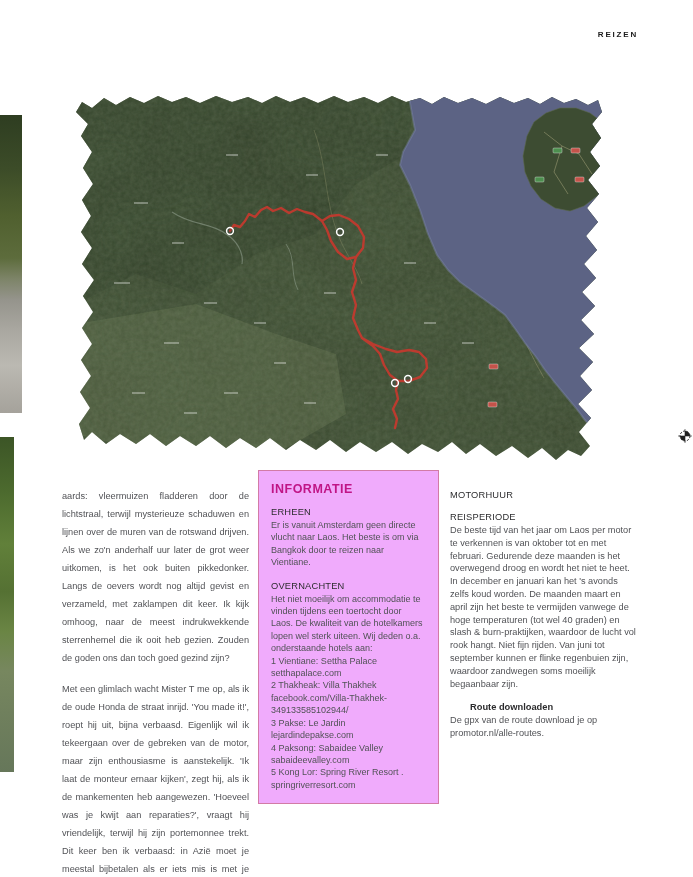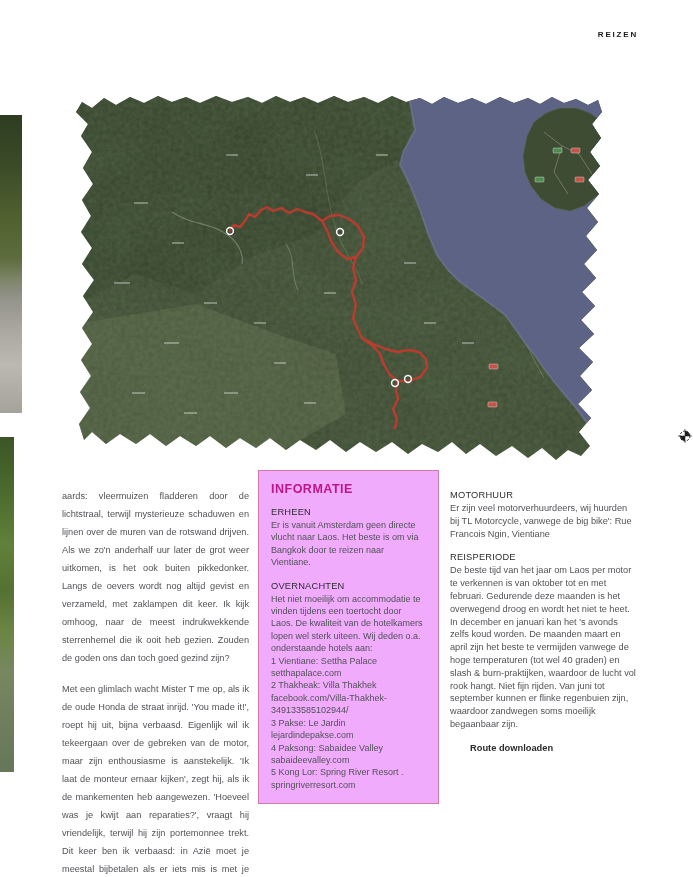--- a/index.html
+++ b/index.html
@@ -174,21 +174,21 @@
 3 Pakse: Le Jardin
 lejardindepakse.com
 4 Paksong: Sabaidee Valley
 sabaideevalley.com
 5 Kong Lor: Spring River Resort .
 springriverresort.com</p>
 </div>
 
 <div class="col col-3">
   <div class="colhead first">MOTORHUUR</div>
-  <p class="body-txt">Er zijn veel motorverhuurdeers, wij huurden bij TL Motorcycle, vanwege de big bike':  Rue Francois Ngin, Vientiane</p>
   <div class="colhead">REISPERIODE</div>
   <p class="body-txt">De beste tijd van het jaar om Laos per motor te verkennen is van oktober tot en met februari. Gedurende deze maanden is het overwegend droog en wordt het niet te heet. In december en januari kan het 's avonds zelfs koud worden. De maanden maart en april zijn het beste te vermijden vanwege de hoge temperaturen (tot wel 40 graden) en slash &amp; burn-praktijken, waardoor de lucht vol rook hangt. Niet fijn rijden. Van juni tot september kunnen er flinke regenbuien zijn, waardoor zandwegen soms moeilijk begaanbaar zijn.</p>
   <div class="subhead">Route downloaden</div>
+  <p class="body-txt">De gpx van de route download je op promotor.nl/alle-routes.</p>
 </div>
 
 <div class="pageno">
   <span class="bar">|</span><span class="num">67</span><span class="bar">|</span>
 </div>
 
 </body></html>

